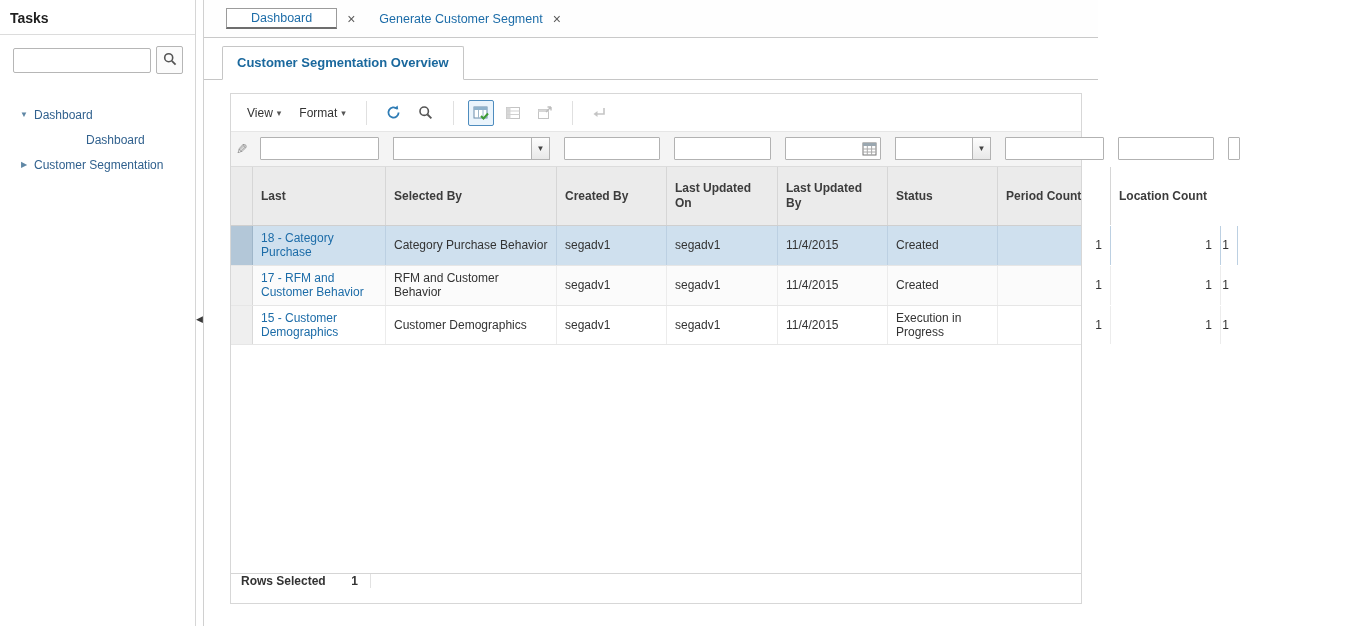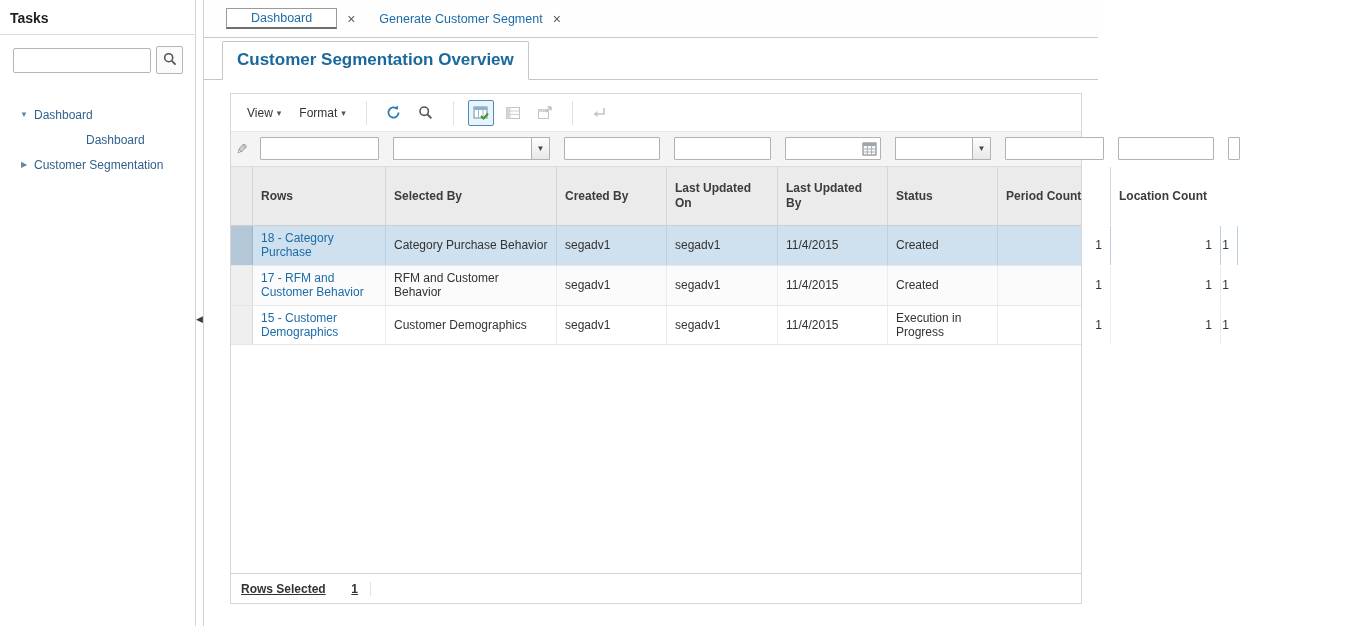--- a/index.html
+++ b/index.html
@@ -66,21 +66,21 @@
   .tab-close { color:#5a5a5a; font-size:14px; cursor:pointer; line-height:1; }
 
   .subtab-strip {
     display:flex; align-items:flex-end; height:42px; padding-left:18px;
     border-bottom:1px solid #c6c6c6; background:#fff;
   }
   .subtab {
     position:relative; margin-bottom:-1px; background:#fff; cursor:pointer;
     border:1px solid #c6c6c6; border-bottom:1px solid #fff;
     border-radius:2px 2px 0 0; padding:8px 14px 9px 14px;
-    color:#1a689d; font-weight:bold; font-size:17px;
+    color:#1a689d; font-weight:bold; font-size:13px;
   }
 
   
   .panel {
     margin:13px 16px 0 26px; height:511px; border:1px solid #d7d7d7;
     display:flex; flex-direction:column; background:#fff;
   }
   .toolbar {
     height:38px; flex:none; display:flex; align-items:center; gap:6px;
     padding:0 10px; border-bottom:1px solid #e6e6e6;
@@ -148,21 +148,21 @@
   .cell.gutter { background:#efefef; border-right:1px solid #d9d9d9; padding:0; }
   .row-link { color:#1c6ca8; text-decoration:none; }
   .grid-row.selected { background:#cfe0ee; }
   .grid-row.selected .cell { border-right:1px solid #bcd0e2; }
   .grid-row.selected .cell.gutter { background:#b3c7d8; border-right:1px solid #9fb6c9; }
 
   .grid-filler { flex:1 1 auto; }
 
   
   .grid-footer {
-    flex:none; height:30px; border-top:1px solid #d5d5d5; display:flex; align-items:center;text-decoration:underline;
+    flex:none; height:30px; border-top:1px solid #d5d5d5; display:flex; align-items:flex-start;
   }
   .foot-cell-a {
     width:140px; border-right:1px solid #e2e2e2; display:flex; align-items:center;
     padding:0 12px 0 10px;
   }
   .foot-label { font-weight:bold; color:#333; }
   .foot-value { margin-left:auto; font-weight:bold; color:#333; }
   .foot-cell-b { width:130px; border-right:1px solid #e2e2e2; }
 </style>
 </head>
@@ -330,21 +330,21 @@
         <div class="fcell">
             <input class="f-input" style="">
           </div>
         <div class="fcell">
             <input class="f-input" style="">
           </div>
       </div>
 
       <div class="grid-header cols">
         <div class="hcell gutter"></div>
-        <div class="hcell">Rows</div>
+        <div class="hcell">Last</div>
         <div class="hcell">Selected By</div>
         <div class="hcell">Created By</div>
         <div class="hcell">Last Updated On</div>
         <div class="hcell">Last Updated By</div>
         <div class="hcell">Status</div>
         <div class="hcell">Period Count</div>
         <div class="hcell">Location Count</div>
       </div>
 
       <div class="grid-row cols selected">

